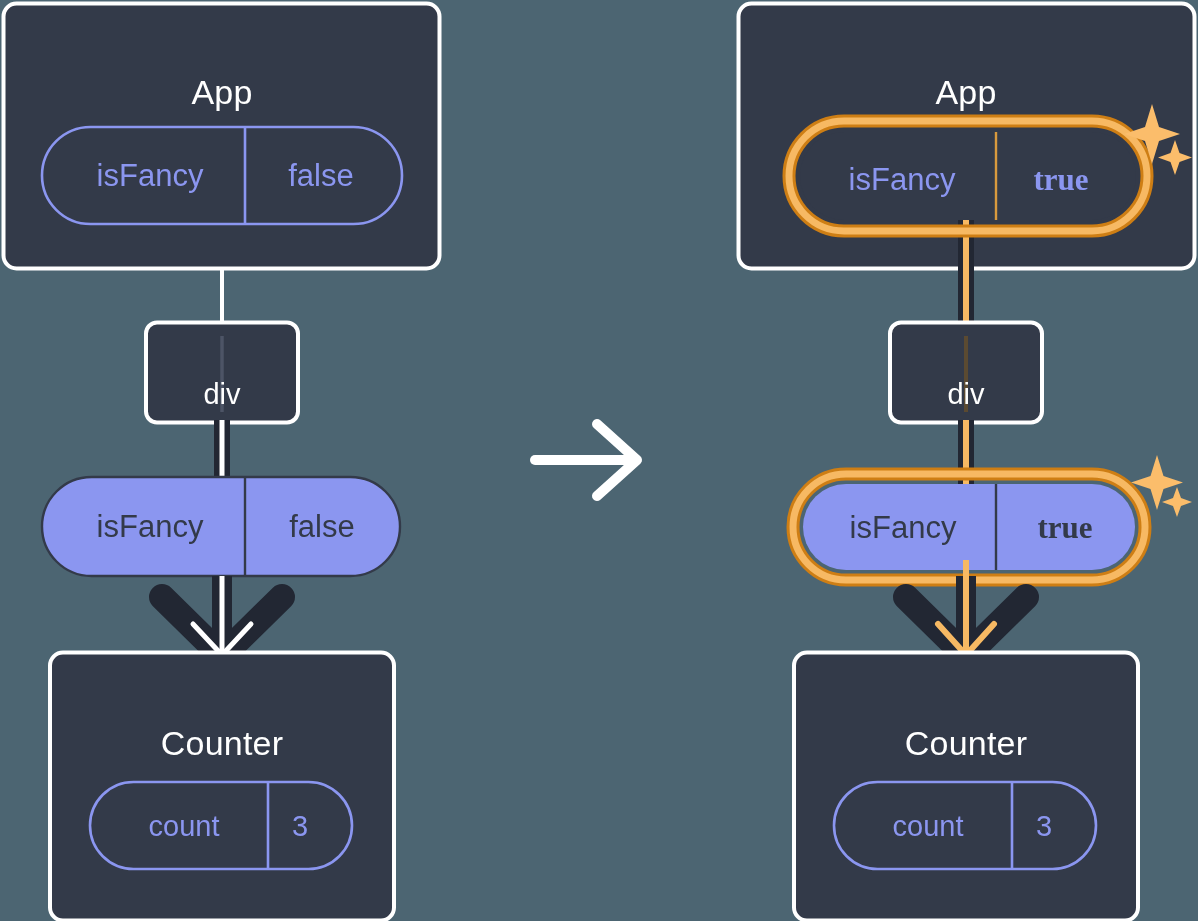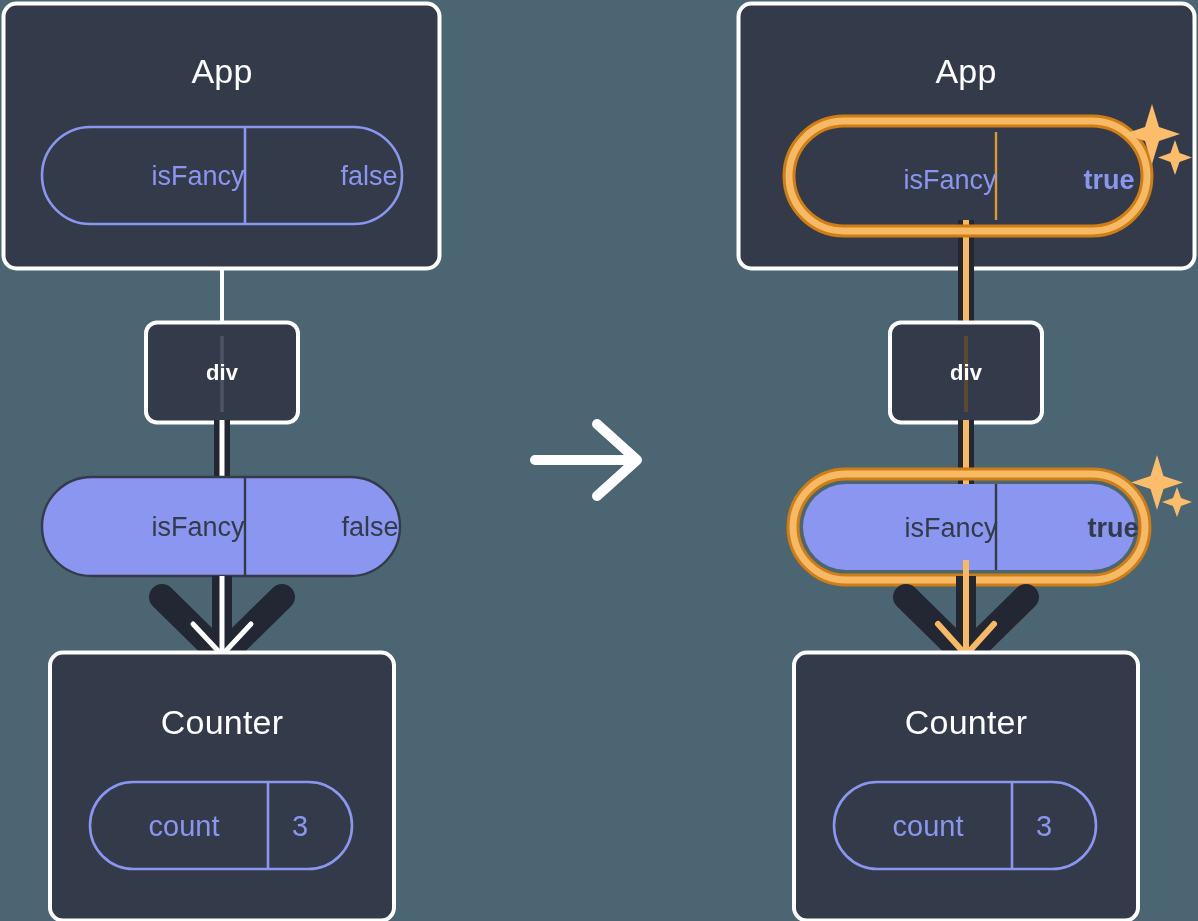--- a/index.html
+++ b/index.html
@@ -7,35 +7,35 @@
     width:1198px;height:921px;
     background:#4c6572;
     font-family:"Liberation Sans","DejaVu Sans",sans-serif;
     overflow:hidden;
     position:relative;
   }
   #stage{position:absolute;inset:0;width:1198px;height:921px;}
   #svgroot{position:absolute;left:0;top:0;width:1198px;height:921px;}
 
   
-  .lbl{position:absolute;white-space:nowrap;}
+  .lbl{position:absolute;white-space:nowrap;margin-top:21px;}
   .comp-title{
     color:#ffffff;font-size:34px;font-weight:400;letter-spacing:.2px;
     transform:translateX(-50%);
   }
   .prop-key,.prop-val{
     position:absolute;white-space:nowrap;transform:translate(-50%,-50%);
   }
   .pill-outline .prop-key,.pill-outline .prop-val{color:#8b96f0;}
   .pill-solid  .prop-key,.pill-solid  .prop-val{color:#333a49;}
-  .f31{font-size:27px;margin-left:48px;}
+  .f31{font-size:31px;}
   .f29{font-size:29px;text-align:right;}
-  .bold{font-weight:700;}
+  .bold{font-weight:700;font-family:Liberation Serif, serif;}
   .divlabel{
-    color:#ffffff;font-size:22px;font-weight:700;
+    color:#ffffff;font-size:29px;font-weight:400;
     transform:translate(-50%,-50%);
     text-align:center;
   }
 </style>
 </head>
 <body>
 
 <div id="stage">
 
   <svg id="svgroot" viewBox="0 0 1198 921">

